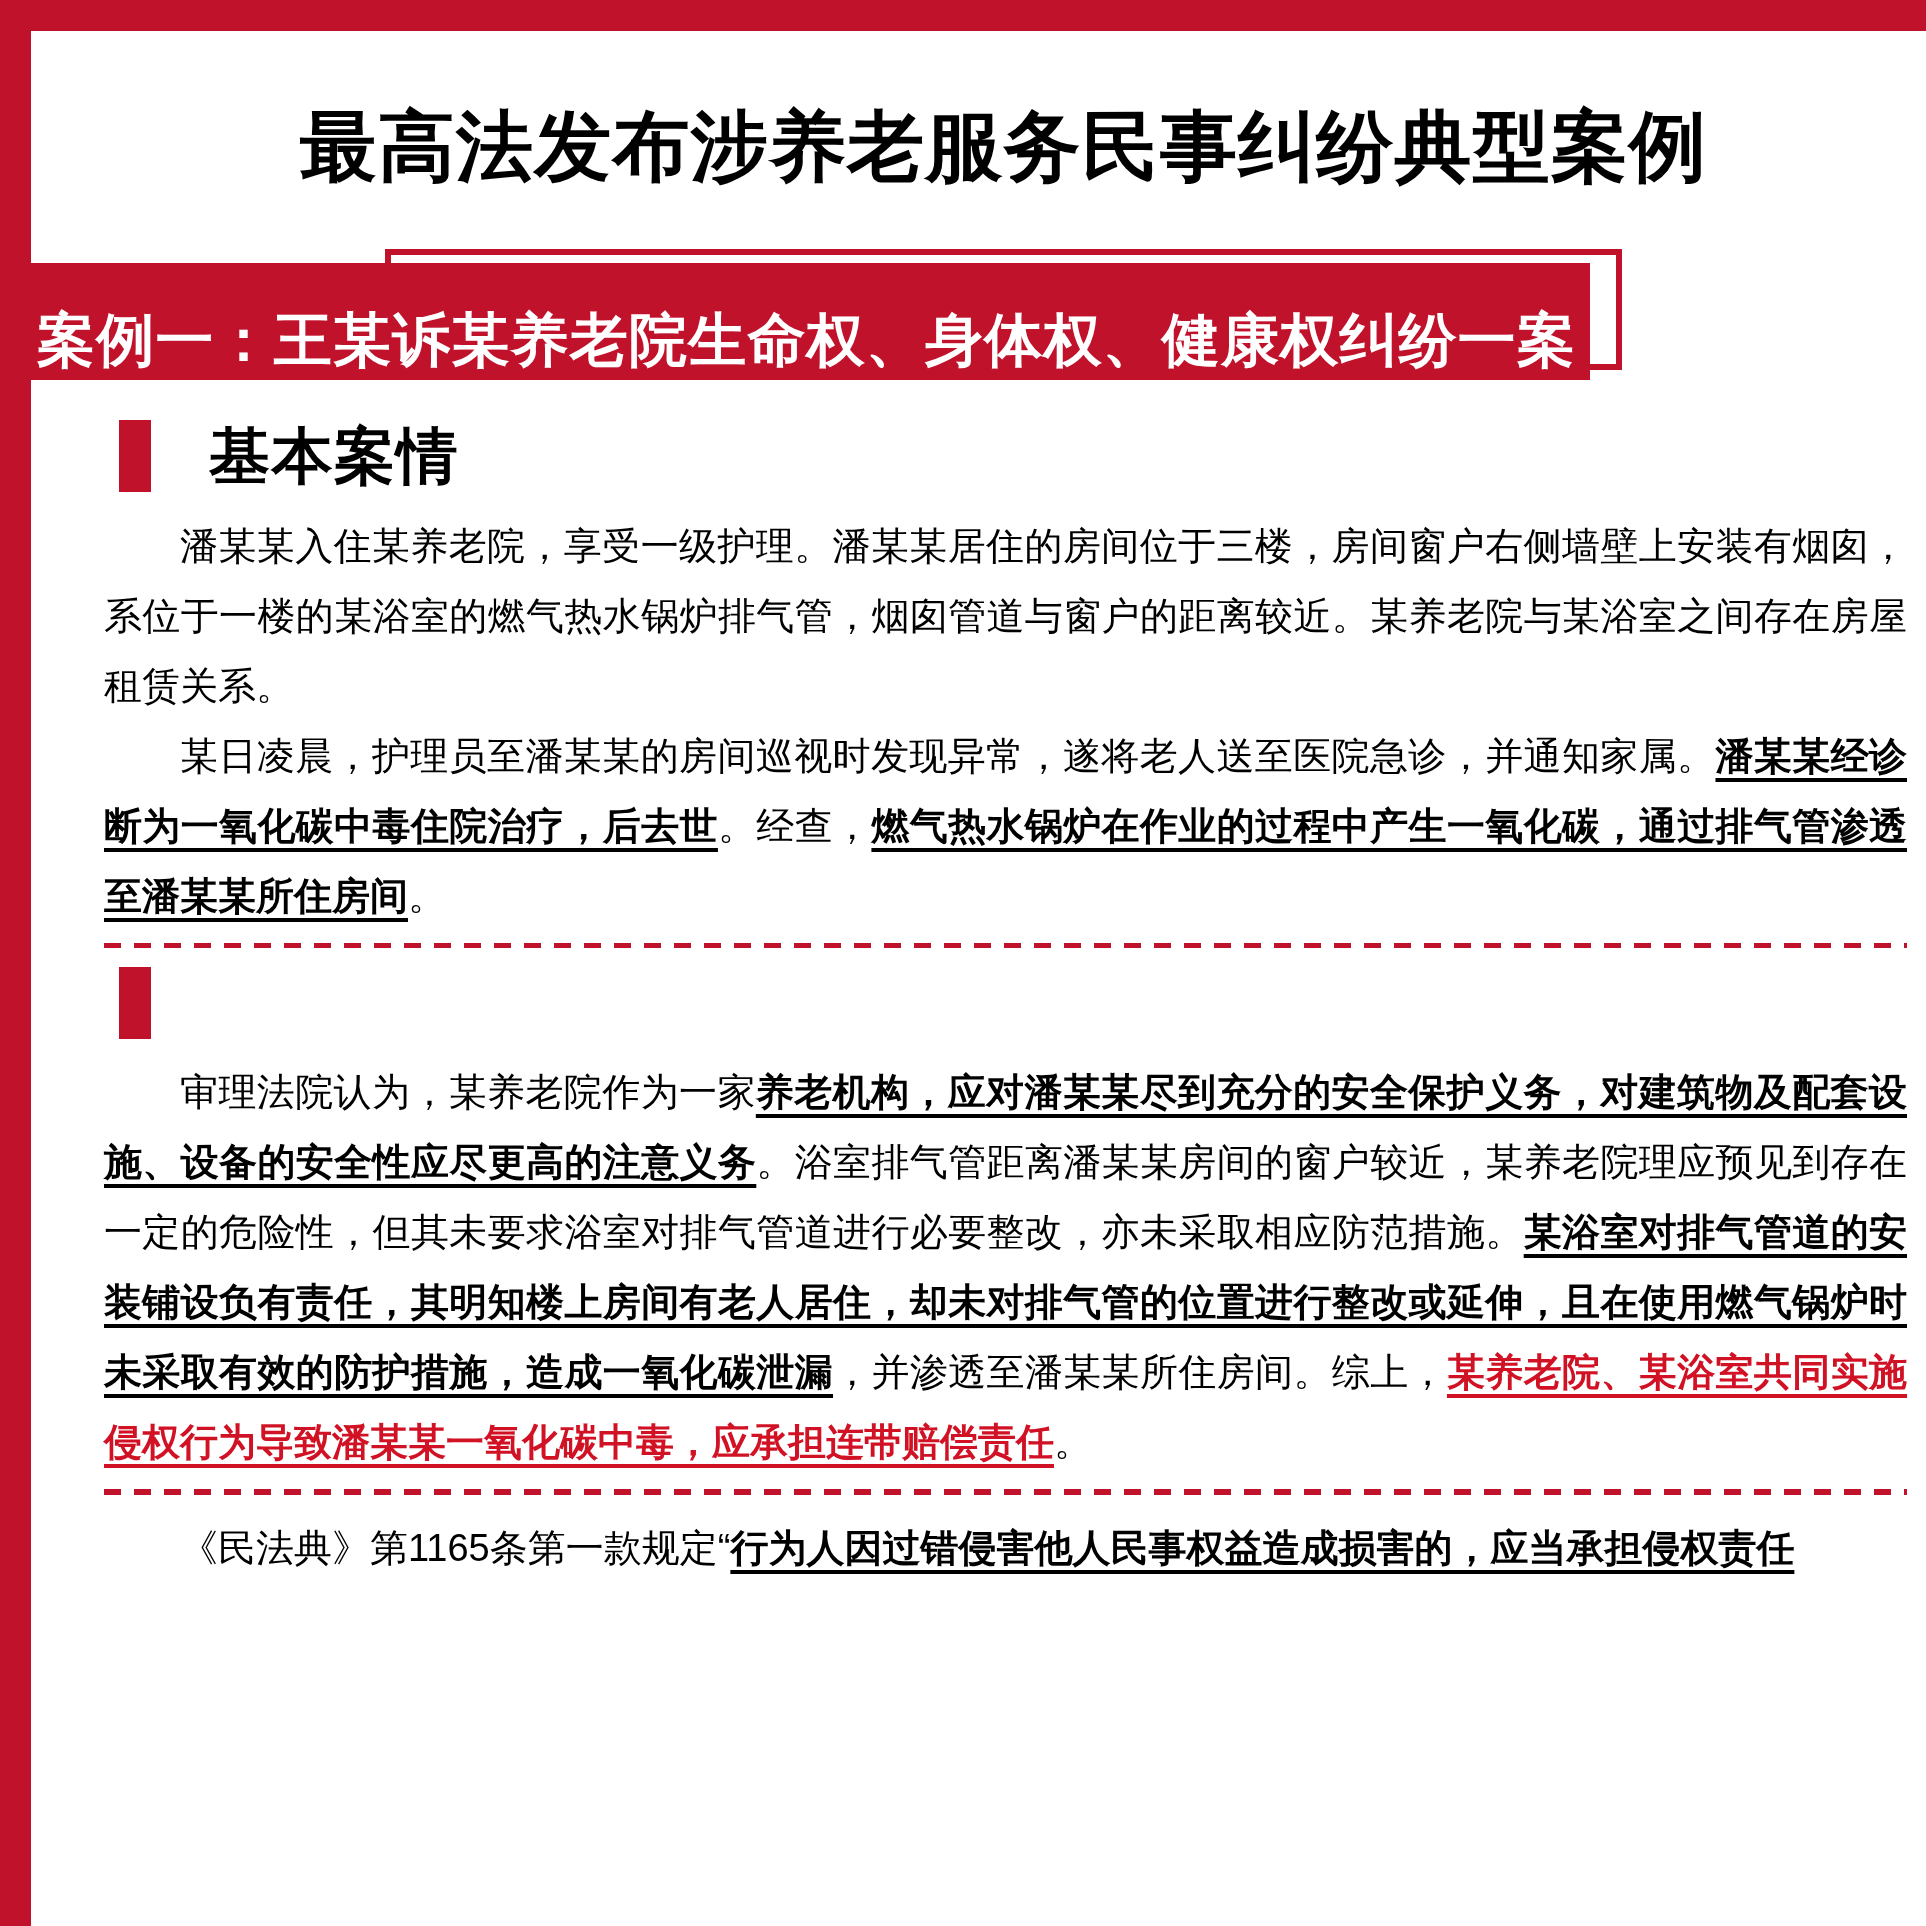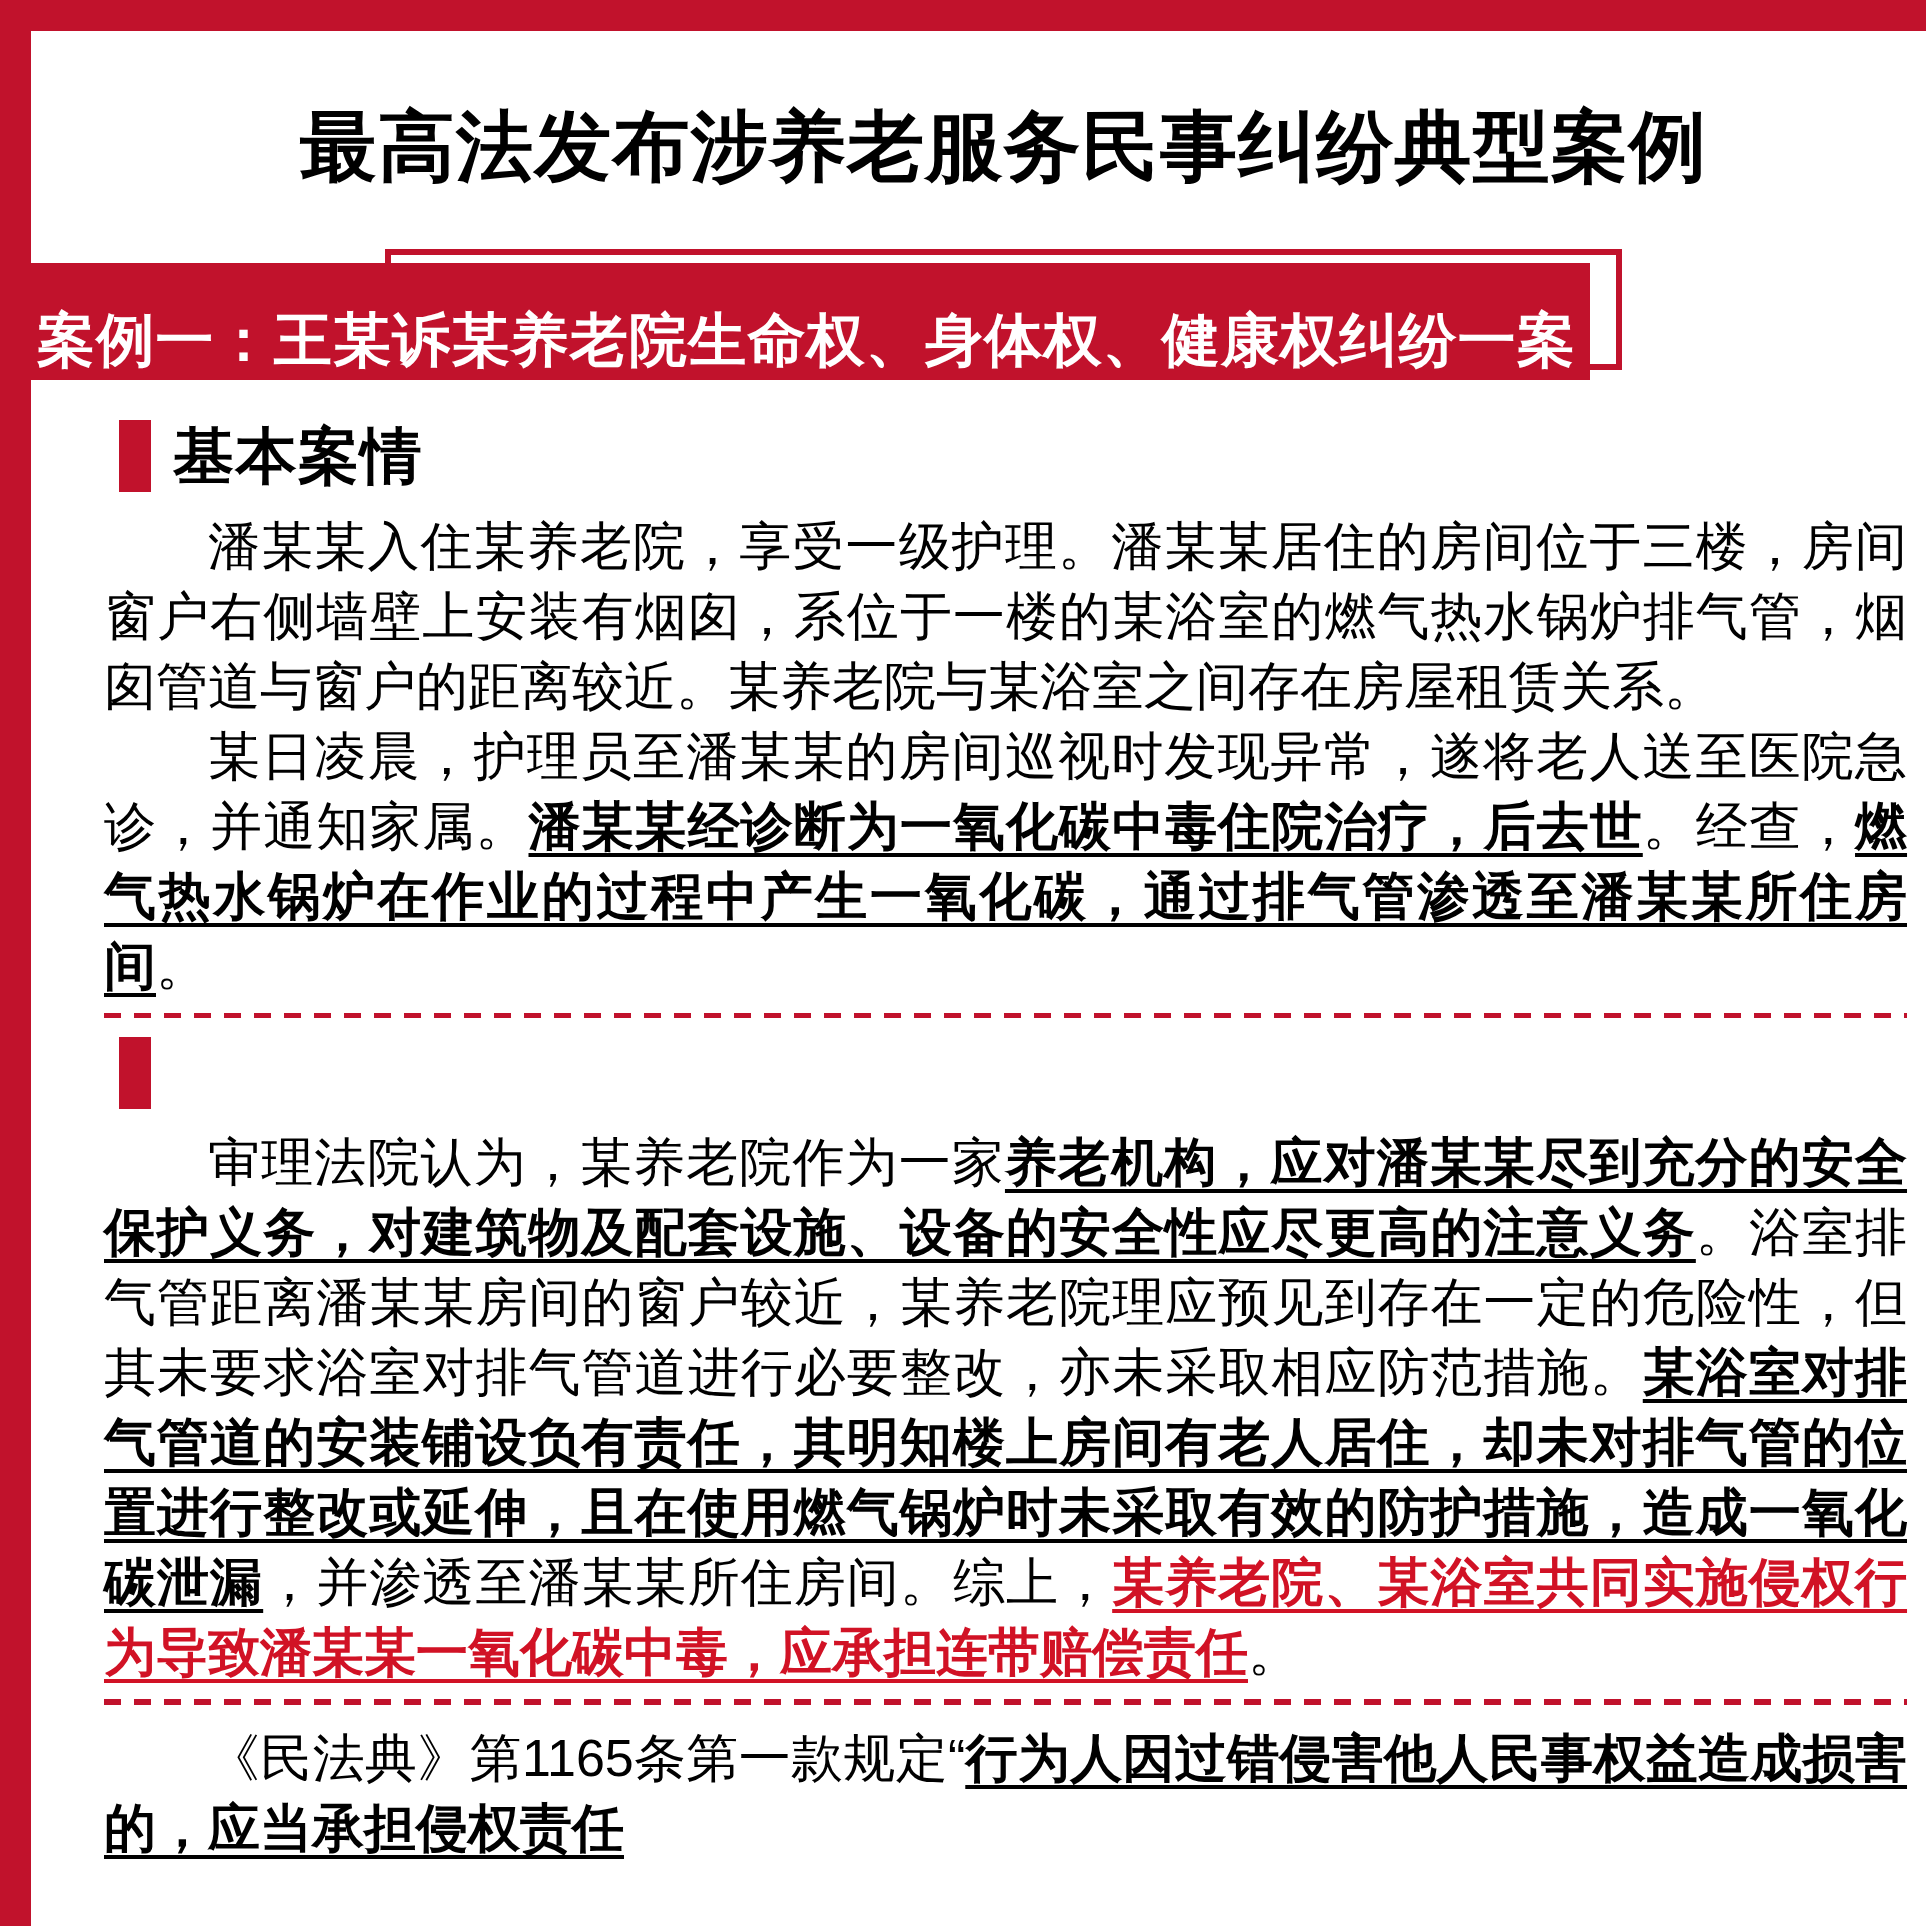--- a/index.html
+++ b/index.html
@@ -56,30 +56,31 @@
     left:73px;top:389px;
     width:1803px;
   }
   .sec-heading{
     display:flex;align-items:center;
     height:72px;
     margin:0 0 18.5px 15.4px;
     font-size:61px;line-height:72px;
     font-weight:bold;
     letter-spacing:1.5px;
+    gap:36px;
   }
   .sec-bar{
     width:32px;height:72px;
     background:var(--red);
     margin-right:21.6px;
     flex:0 0 auto;
   }
   .content p{
     margin:0;
-    font-size:52px;line-height:70px;
+    font-size:38px;line-height:70px;
     text-align:justify;
     text-indent:2em;
     color:#000;
     letter-spacing:0;
   }
   .r-bu{
     font-weight:bold;
     text-decoration:underline;
     text-decoration-thickness:4.2px;
     text-underline-offset:8.5px;

